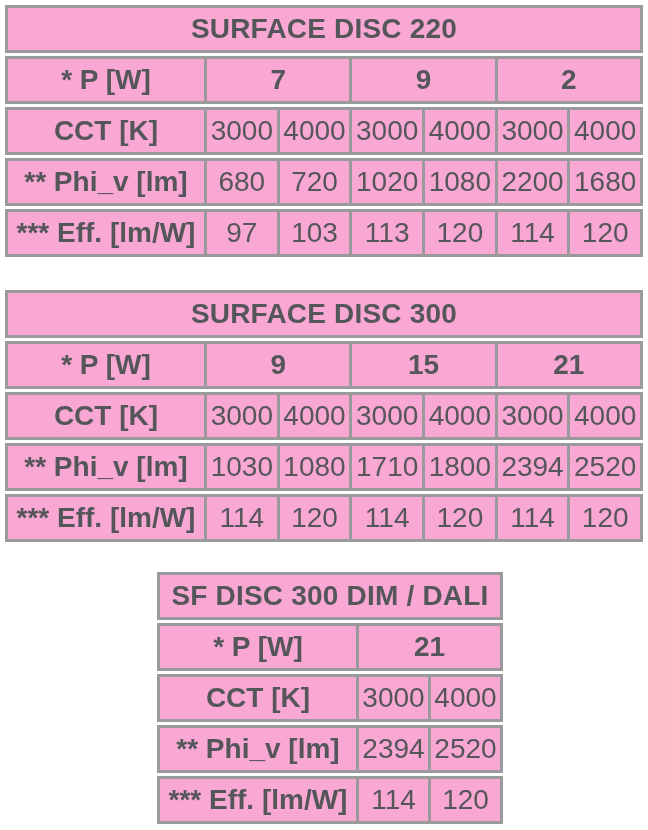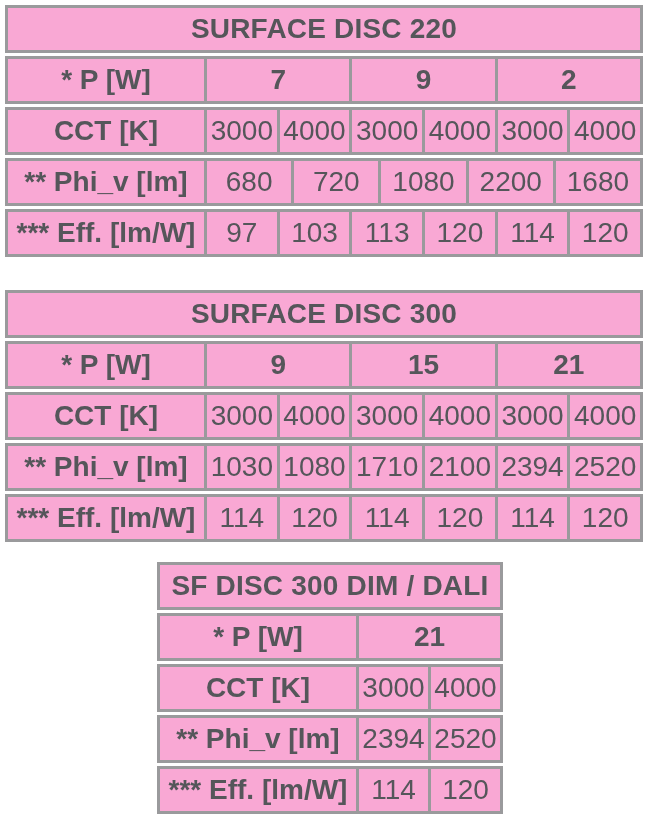--- a/index.html
+++ b/index.html
@@ -16,21 +16,21 @@
   .page {
     padding: 5px 0 0 5px;
   }
   .spec-table {
     background: #ffffff;
   }
   .t-large { width: 638px; }
   .t-small { width: 346px; margin-left: 152px; }
   .t-first  { margin-top: 0; }
   .t-second { margin-top: 33px; }
-  .t-third  { margin-top: 20px; }
+  .t-third  { margin-top: 30px; }
 
   .row {
     display: flex;
     border: 3px solid #9a9a9c;
     background: #f9a8d4;
     height: 42px;
     margin-bottom: 3px;
     box-sizing: content-box;
   }
   .row:last-child { margin-bottom: 0; }
@@ -83,20 +83,21 @@
       <div class="cell value-cell">4000</div>
       <div class="cell value-cell">3000</div>
       <div class="cell value-cell">4000</div>
       <div class="cell value-cell">3000</div>
       <div class="cell value-cell">4000</div>
     </div>
     <div class="row">
       <div class="cell label-cell">** Phi_v [lm]</div>
       <div class="cell value-cell">680</div>
       <div class="cell value-cell">720</div>
+      <div class="cell value-cell">1020</div>
       <div class="cell value-cell">1080</div>
       <div class="cell value-cell">2200</div>
       <div class="cell value-cell">1680</div>
     </div>
     <div class="row">
       <div class="cell label-cell">*** Eff. [lm/W]</div>
       <div class="cell value-cell">97</div>
       <div class="cell value-cell">103</div>
       <div class="cell value-cell">113</div>
       <div class="cell value-cell">120</div>
@@ -122,21 +123,21 @@
       <div class="cell value-cell">3000</div>
       <div class="cell value-cell">4000</div>
       <div class="cell value-cell">3000</div>
       <div class="cell value-cell">4000</div>
     </div>
     <div class="row">
       <div class="cell label-cell">** Phi_v [lm]</div>
       <div class="cell value-cell">1030</div>
       <div class="cell value-cell">1080</div>
       <div class="cell value-cell">1710</div>
-      <div class="cell value-cell">2100</div>
+      <div class="cell value-cell">1800</div>
       <div class="cell value-cell">2394</div>
       <div class="cell value-cell">2520</div>
     </div>
     <div class="row">
       <div class="cell label-cell">*** Eff. [lm/W]</div>
       <div class="cell value-cell">114</div>
       <div class="cell value-cell">120</div>
       <div class="cell value-cell">114</div>
       <div class="cell value-cell">120</div>
       <div class="cell value-cell">114</div>

